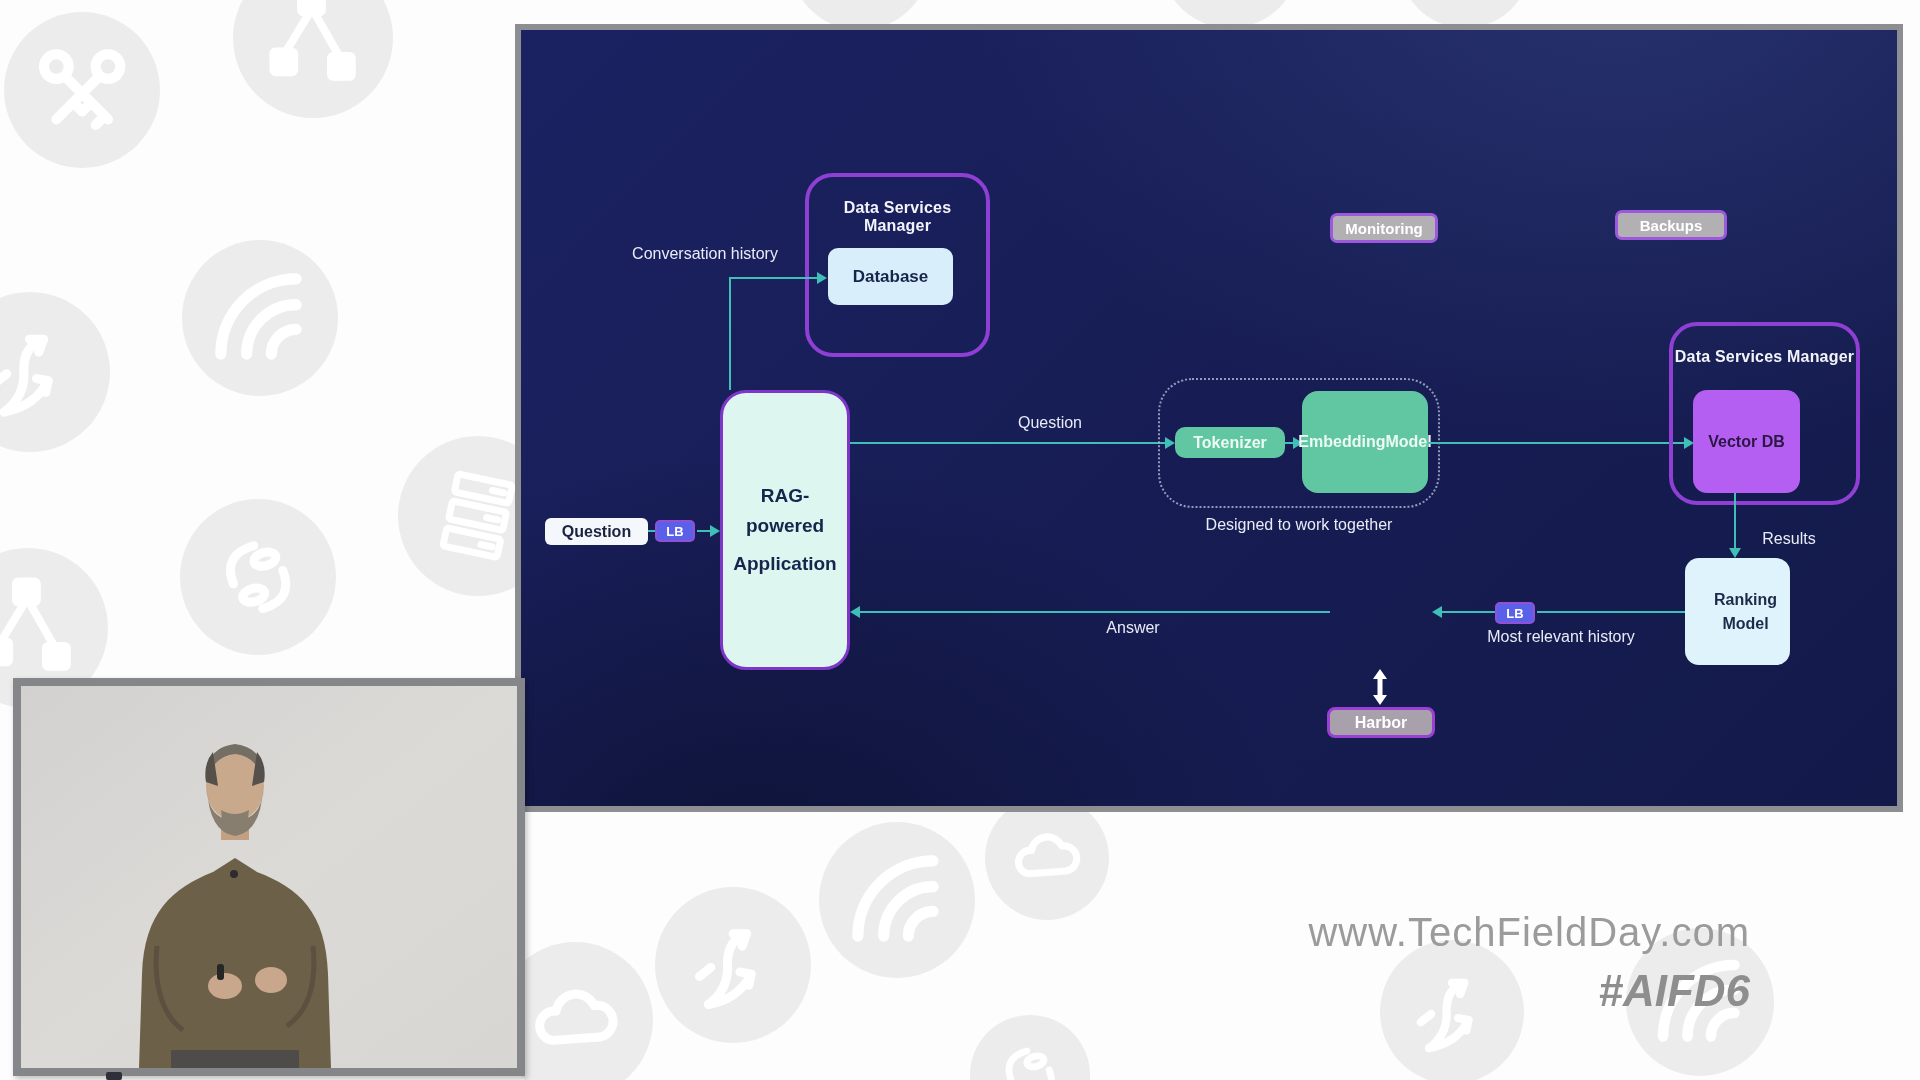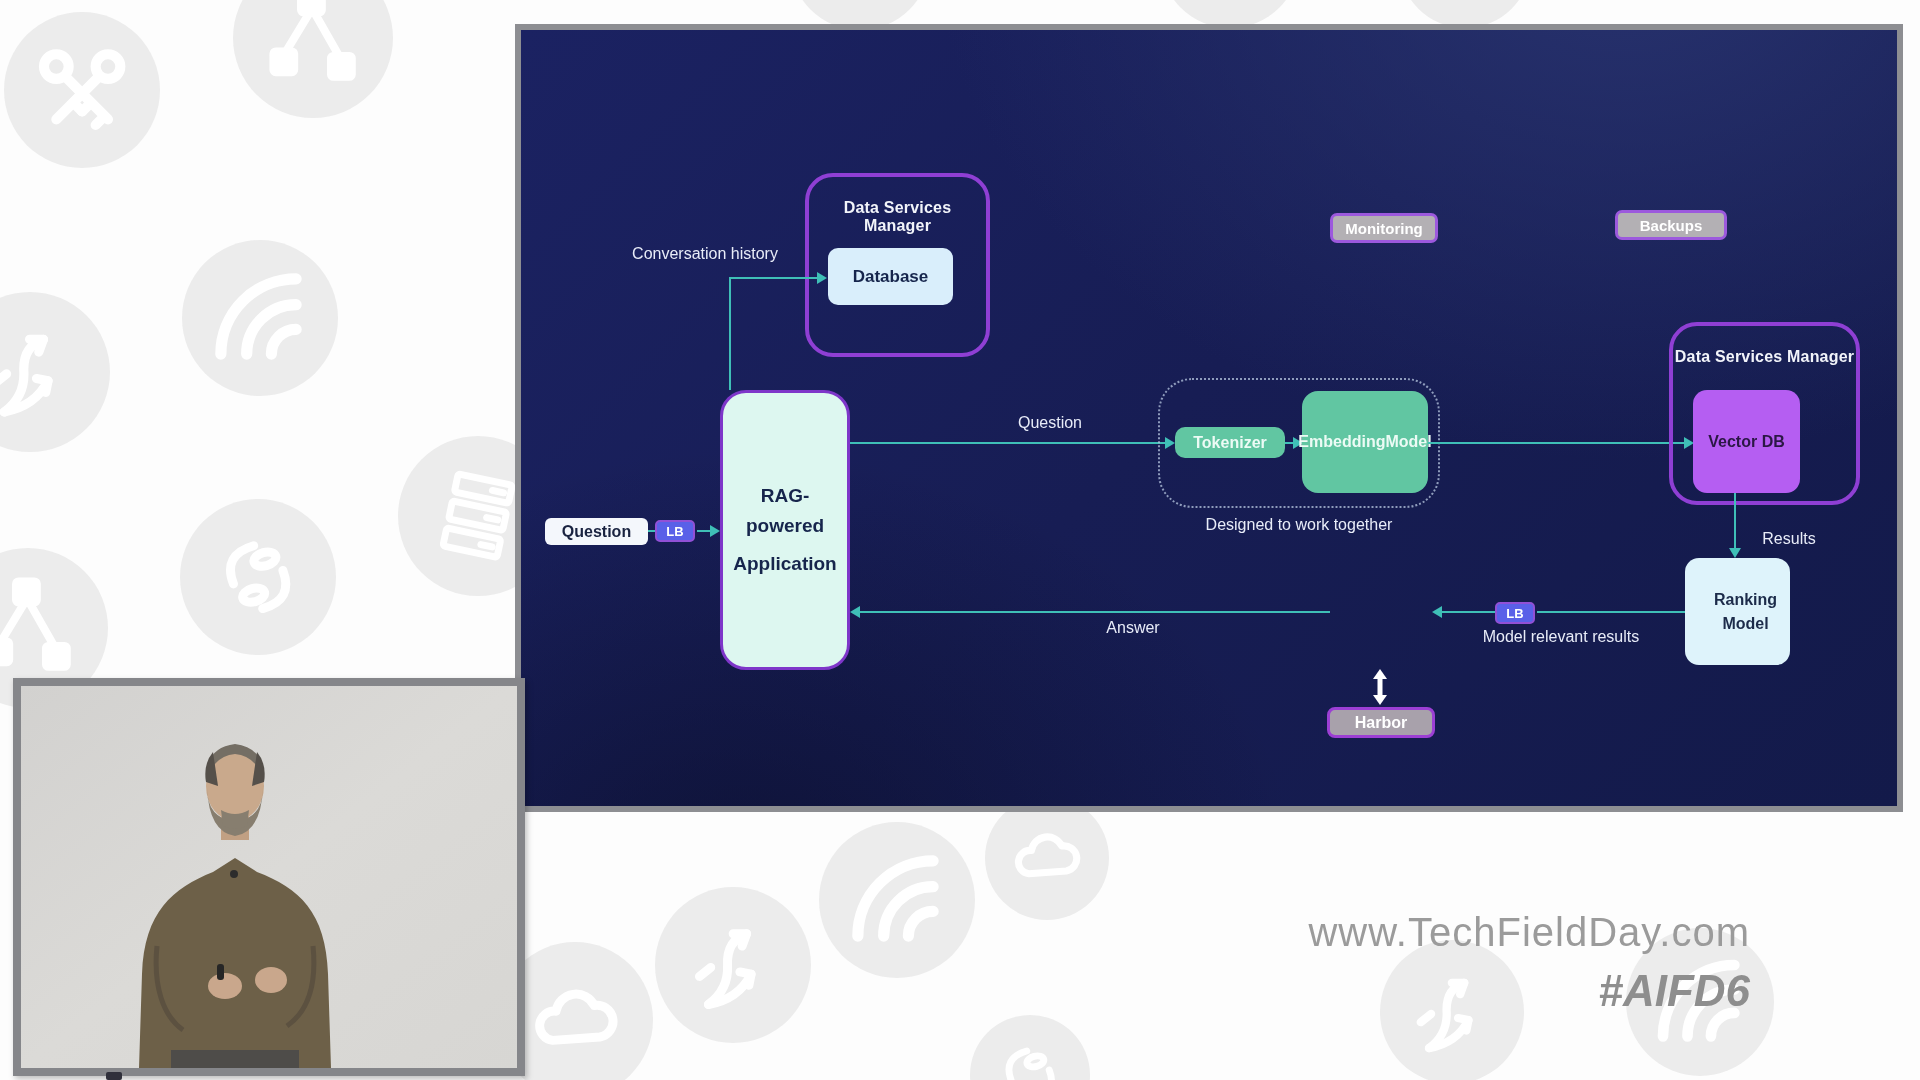--- a/index.html
+++ b/index.html
@@ -253,21 +253,21 @@
     <span style="position:static">Ranking</span>
     <span style="position:static">Model</span>
   </div>
 
   <div class="hline" style="left:1016px;top:581px;width:148px"></div>
   <div class="node lb" style="left:974px;top:572px;width:40px;height:22px">
     <span>LB</span>
   </div>
   <div class="hline" style="left:920px;top:581px;width:54px"></div>
   <div class="ah-l" style="left:911px;top:576px"></div>
-  <div class="flabel" style="left:945px;top:598px;width:190px">Model relevant results</div>
+  <div class="flabel" style="left:945px;top:598px;width:190px">Most relevant history</div>
 
 
   <div class="hline" style="left:337px;top:581px;width:472px"></div>
   <div class="ah-l" style="left:329px;top:576px"></div>
   <div class="flabel" style="left:552px;top:589px;width:120px">Answer</div>
 
   <svg style="left:849px;top:639px" width="20" height="36">
     <polygon points="10,0 3,10 17,10" fill="#fff"></polygon>
     <rect x="7.5" y="9" width="5" height="18" fill="#fff"></rect>
     <polygon points="10,36 3,26 17,26" fill="#fff"></polygon>

